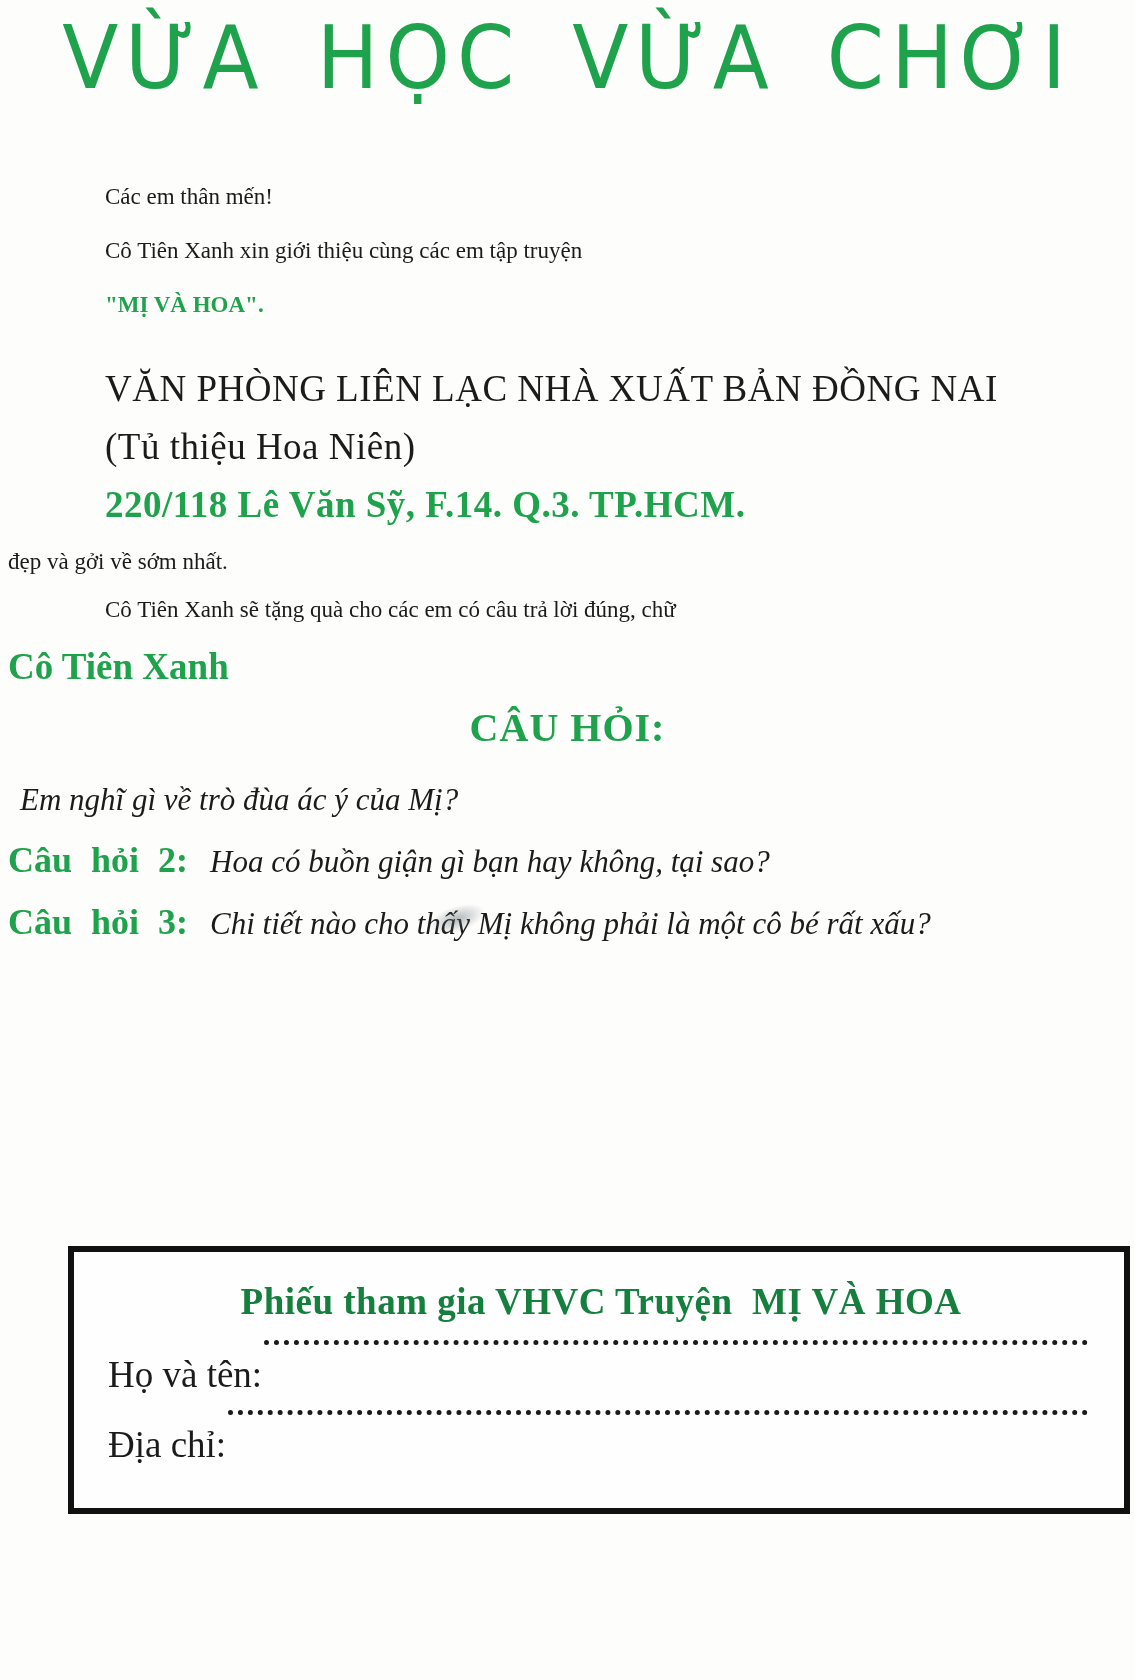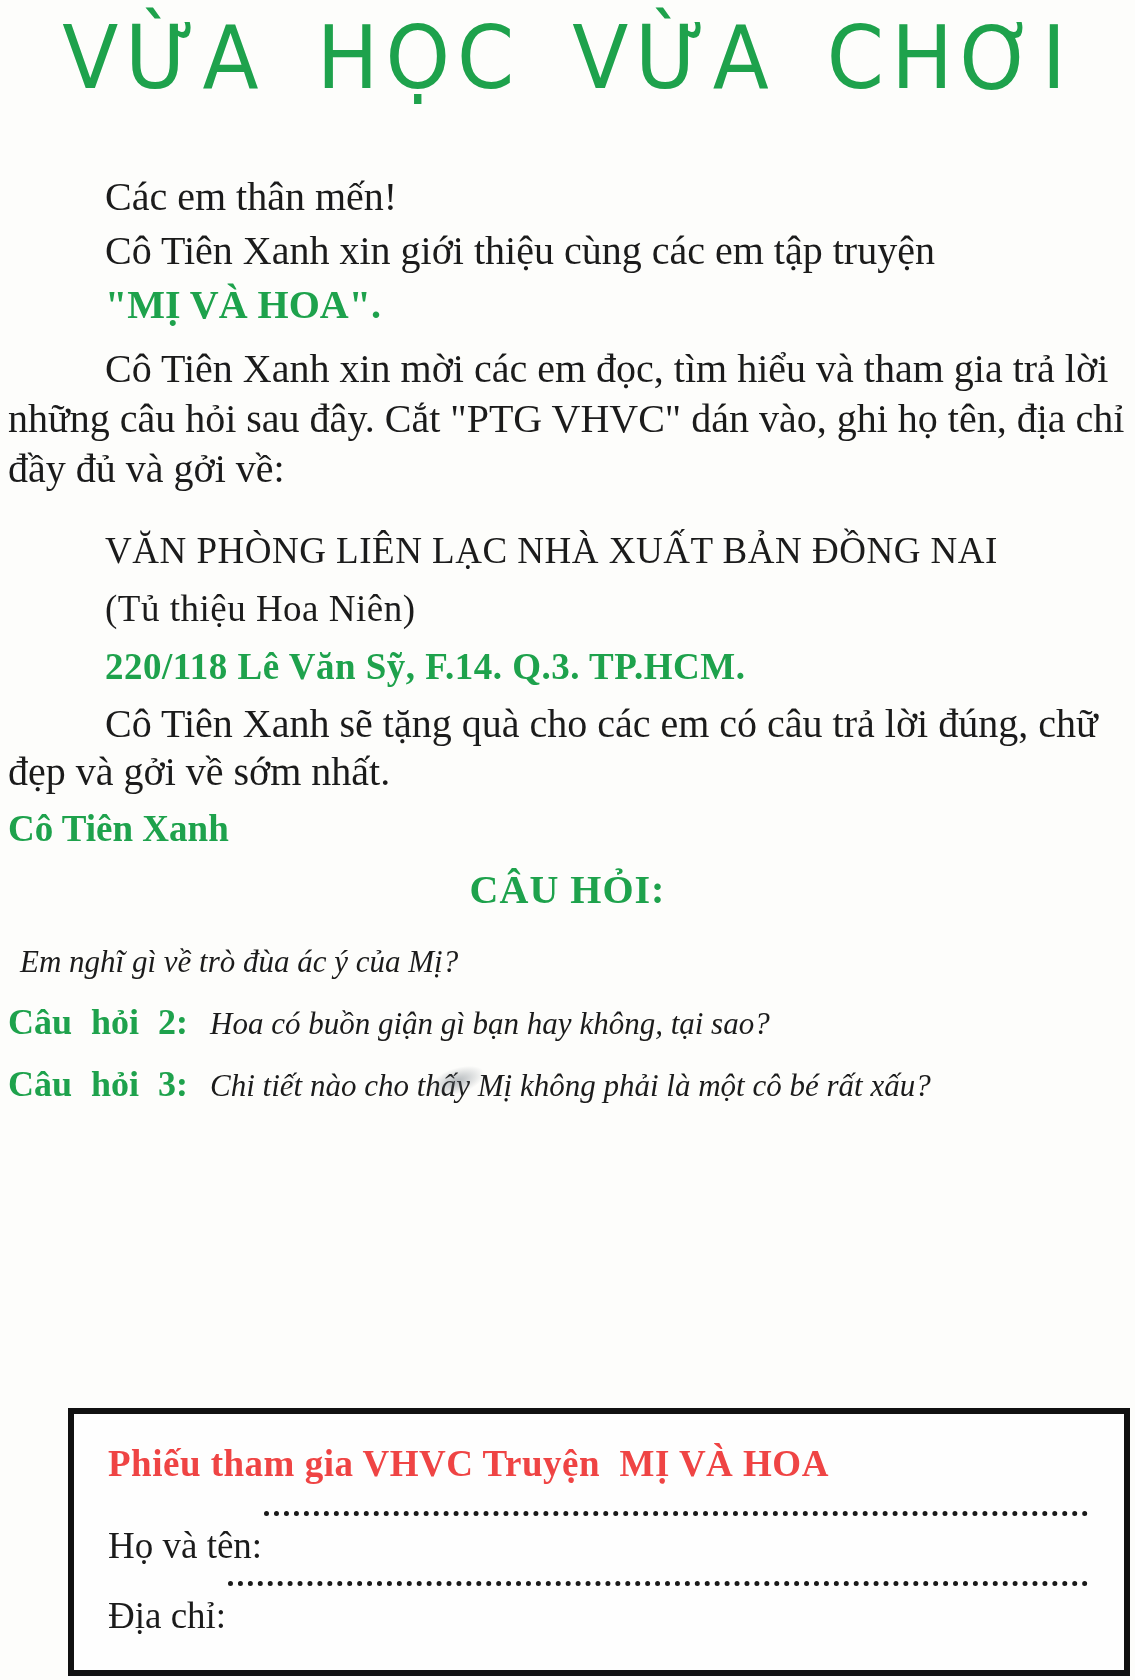--- a/index.html
+++ b/index.html
@@ -20,21 +20,21 @@
     font-size:82px;
     line-height:100px;
     letter-spacing:7px;
     word-spacing:18px;
     color:#1ea24c;
     transform:scaleY(1.06);
     white-space:nowrap;
   }
 
   .body-text { margin-top:62px; }
-  .line { font-size:40px; line-height:54px; }
+  .line { font-size:23px; line-height:54px; }
   .indent { padding-left:97px; }
   .green { color:#1ea24c; }
   .bold { font-weight:bold; }
 
   .p2 .line { line-height:50px; }
   .p2 { margin-top:12px; }
 
   .addr-block { margin-top:28px; }
   .addr-block .line { line-height:58px; }
   .addr-line { font-size:37px; letter-spacing:0.5px; }
@@ -90,57 +90,53 @@
     width:1062px; height:268px;
     border:6px solid #111;
     box-sizing:border-box;
     padding:24px 30px 0 34px;
     background:#fefefe;
   }
   .form-title {
     font-size:37px;
     line-height:52px;
     font-weight:bold;
-    color:#ef4444;
+    color:#15803d;
     letter-spacing:0.5px;
-    margin-bottom:21px;
+    margin-bottom:12px;
     white-space:pre-wrap;
+    text-align:center;
   }
   .form-row { display:flex; align-items:flex-start; line-height:70px; }
   .form-label { font-size:37px; white-space:nowrap; }
   .dots { flex:1; border-bottom:5px dotted #1a1a1a; margin:0 6px 16px 2px; }
 </style>
 </head>
 <body>
 
 <div class="page">
 
   <h1 class="title">VỪA HỌC VỪA CHƠI</h1>
 
   <div class="body-text">
 
     <div class="line indent">Các em thân mến!</div>
     <div class="line indent">Cô Tiên Xanh xin giới thiệu cùng các em tập truyện</div>
     <div class="line indent green bold">"MỊ VÀ HOA".</div>
 
-    <div class="p2">
-      <div class="line indent">Cô Tiên Xanh xin mời các em đọc, tìm hiểu và tham gia trả lời</div>
-      <div class="line">những câu hỏi sau đây. Cắt "PTG VHVC" dán vào, ghi họ tên, địa chỉ</div>
-      <div class="line">đầy đủ và gởi về:</div>
-    </div>
 
     <div class="addr-block">
       <div class="line indent addr-line">VĂN PHÒNG LIÊN LẠC NHÀ XUẤT BẢN ĐỒNG NAI</div>
       <div class="line indent addr-line">(Tủ thiệu Hoa Niên)</div>
       <div class="line indent addr-line green bold">220/118 Lê Văn Sỹ, F.14. Q.3. TP.HCM.</div>
     </div>
 
     <div class="p3">
+      <div class="line">đẹp và gởi về sớm nhất.</div>
       <div class="line indent">Cô Tiên Xanh sẽ tặng quà cho các em có câu trả lời đúng, chữ</div>
-      <div class="line">đẹp và gởi về sớm nhất.</div>
     </div>
 
     <div class="signature green bold">Cô Tiên Xanh</div>
 
     <div class="q-heading green bold">CÂU HỎI:</div>
 
     <div class="questions">
       <div class="q-row">
         <span class="q-text">Em nghĩ gì về trò đùa ác ý của Mị?</span>
       </div>

